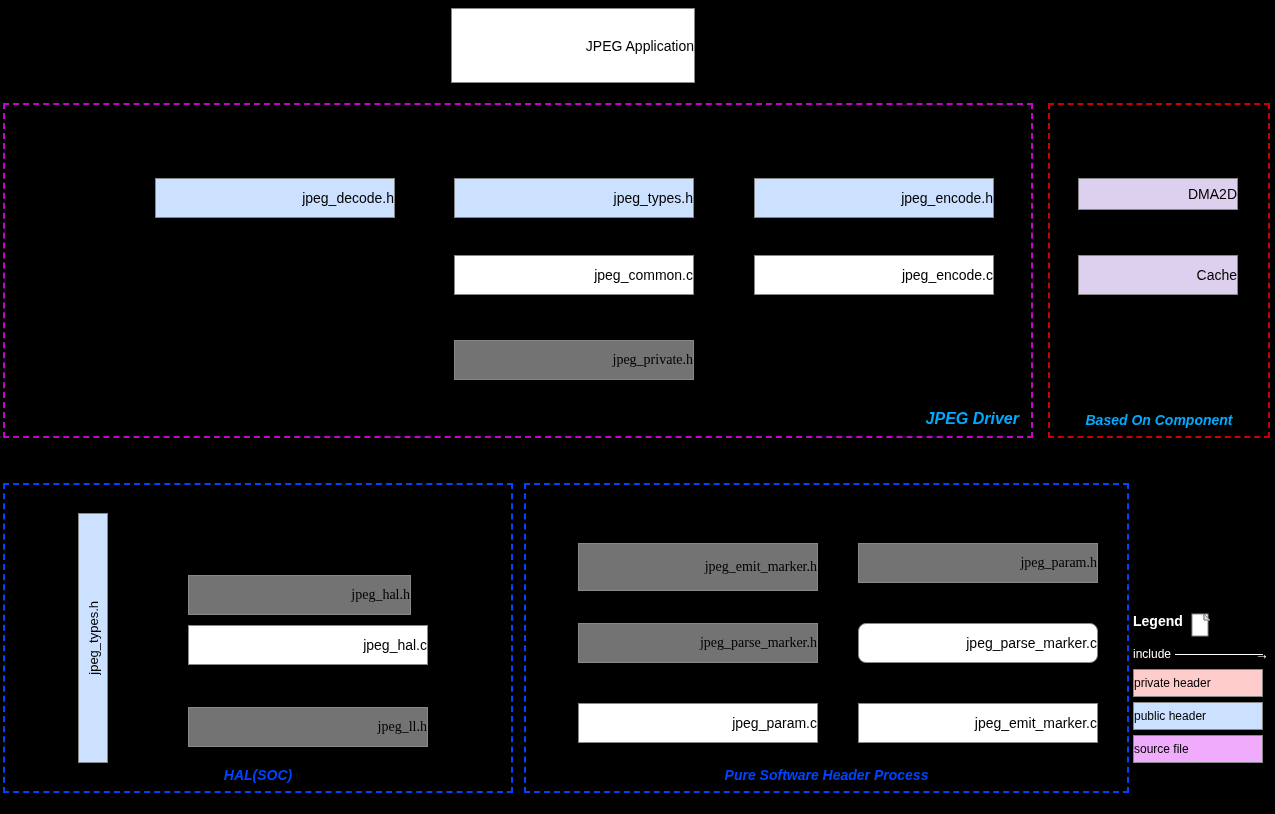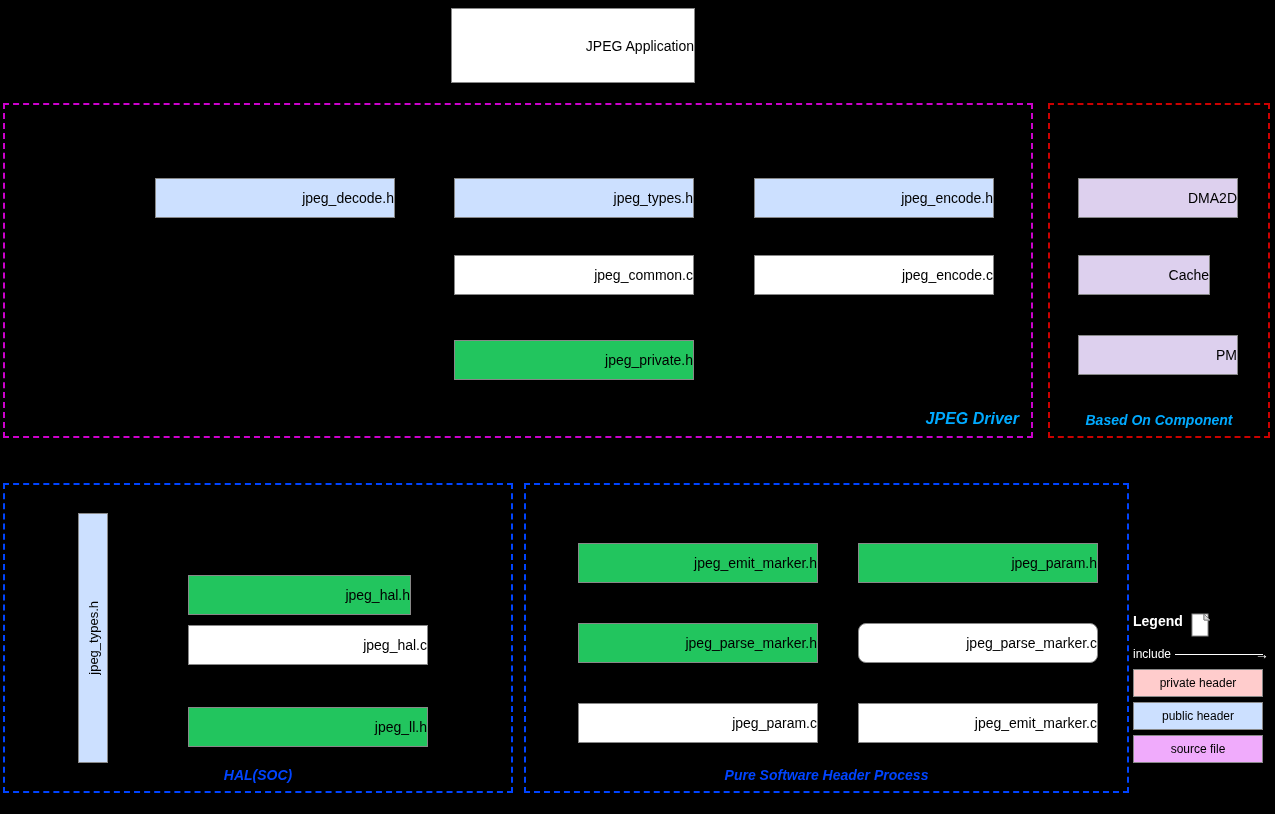--- a/index.html
+++ b/index.html
@@ -92,22 +92,23 @@
       background: #cce0ff;
       color: #000;
     }
 
     .file-box.white {
       background: #fff;
       color: #000;
     }
 
     .file-box.pink {
-      background: #22c55e;
-      color: #000;
+      background: #737373;
+      color: #000;
+      font-family: Liberation Serif, serif;
     }
 
     .file-box.lavender {
       background: #ddd0ee;
       color: #000;
     }
 
     
     
     #jpeg-decode-h { top: 178px; left: 155px; width: 240px; height: 40px; }
@@ -120,22 +121,22 @@
     #jpeg-decode-c { top: 255px; left: 155px; width: 240px; height: 40px; }
     
     #jpeg-common-c { top: 255px; left: 454px; width: 240px; height: 40px; }
     
     #jpeg-encode-c { top: 255px; left: 754px; width: 240px; height: 40px; }
 
     
     #jpeg-private-h { top: 340px; left: 454px; width: 240px; height: 40px; }
 
     
-    #dma2d { top: 178px; left: 1078px; width: 160px; height: 40px; }
-    #cache { top: 255px; left: 1078px; width: 132px; height: 40px; }
+    #dma2d { top: 178px; left: 1078px; width: 160px; height: 32px; }
+    #cache { top: 255px; left: 1078px; width: 160px; height: 40px; }
     #pm { top: 335px; left: 1078px; width: 160px; height: 40px; }
 
     
     .hal-soc-box {
       position: absolute;
       top: 483px;
       left: 3px;
       width: 510px;
       height: 310px;
       border: 2px dashed #0044ff;
@@ -198,34 +199,34 @@
       color: #000;
       white-space: nowrap;
     }
 
     
     #jpeg-hal-h { top: 575px; left: 188px; width: 223px; height: 40px; }
     #jpeg-hal-c { top: 625px; left: 188px; width: 240px; height: 40px; }
     #jpeg-ll-h { top: 707px; left: 188px; width: 240px; height: 40px; }
 
     
-    #jpeg-emit-marker-h { top: 543px; left: 578px; width: 240px; height: 40px; }
+    #jpeg-emit-marker-h { top: 543px; left: 578px; width: 240px; height: 48px; }
     #jpeg-param-h { top: 543px; left: 858px; width: 240px; height: 40px; }
     #jpeg-parse-marker-h { top: 623px; left: 578px; width: 240px; height: 40px; }
     #jpeg-parse-marker-c { top: 623px; left: 858px; width: 240px; height: 40px; border-radius: 8px; }
     #jpeg-param-c { top: 703px; left: 578px; width: 240px; height: 40px; }
     #jpeg-emit-marker-c { top: 703px; left: 858px; width: 240px; height: 40px; }
 
     .legend-item {
       width: 130px;
       height: 28px;
       border: 1px solid #888;
       display: flex;
       align-items: center;
-      justify-content: center;
+      justify-content: flex-start;
       font-size: 12px;
       margin-bottom: 5px;
     }
 
     .legend-private { background: #ffcccc; color: #000; }
     .legend-public { background: #cce0ff; color: #000; }
     .legend-source { background: #f0abfc; color: #000; }
   </style>
 </head>
 <body>
@@ -264,23 +265,20 @@
   <div class="file-box pink" id="jpeg-private-h">
     <span>jpeg_private.h</span>
   </div>
 
   <div class="file-box lavender" id="dma2d">
     <span>DMA2D</span>
   </div>
   <div class="file-box lavender" id="cache">
     <span>Cache</span>
   </div>
-  <div class="file-box lavender" id="pm">
-    <span>PM</span>
-  </div>
 
   <div class="hal-soc-box">
     <span class="hal-soc-label">HAL(SOC)</span>
   </div>
 
   <div class="pure-software-box">
     <span class="pure-software-label">Pure Software Header Process</span>
   </div>
 
   <div class="vertical-box">

